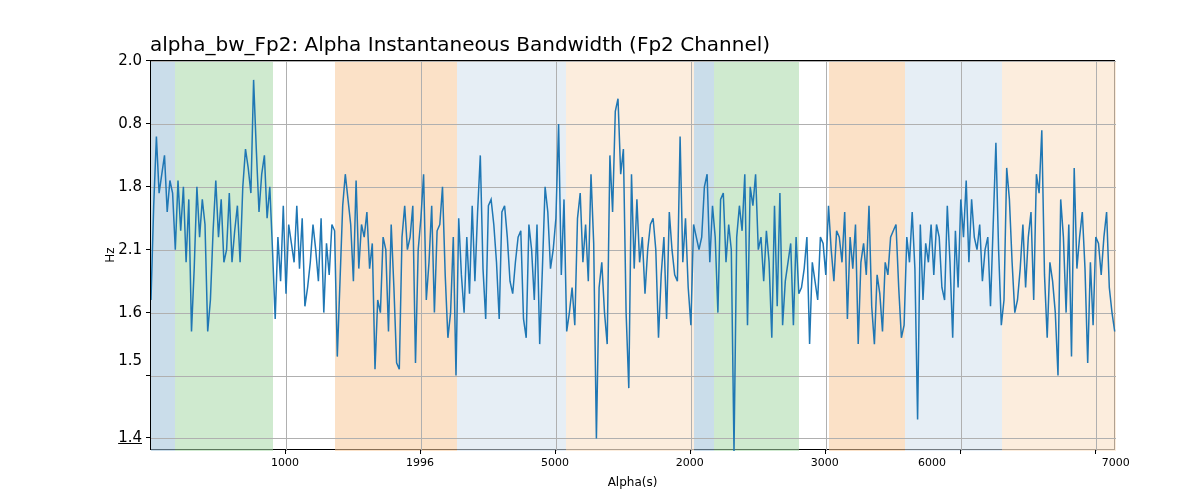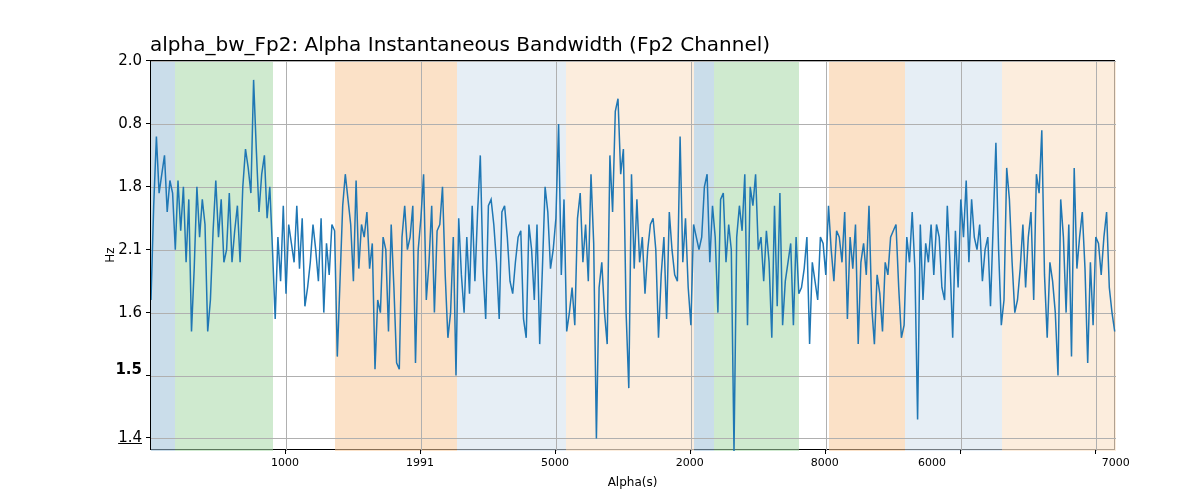--- a/index.html
+++ b/index.html
@@ -155,37 +155,37 @@
 </div>
 
 <div class="xlabel">Alpha(s)</div>
 <div class="ylabel">
     <span>Hz</span>
   </div>
 
 <div id="xticks">
     <div class="xtick" style="left: 284.965px;">1000</div>
     <div class="tick-mark-x" style="left: 284.965px;"></div>
-    <div class="xtick" style="left: 419.93px;">1991</div>
+    <div class="xtick" style="left: 419.93px;">1996</div>
     <div class="tick-mark-x" style="left: 419.93px;"></div>
     <div class="xtick" style="left: 554.895px;">5000</div>
     <div class="tick-mark-x" style="left: 554.895px;"></div>
     <div class="xtick" style="left: 689.86px;">2000</div>
     <div class="tick-mark-x" style="left: 689.86px;"></div>
-    <div class="xtick" style="left: 824.825px;">8000</div>
+    <div class="xtick" style="left: 824.825px;">3000</div>
     <div class="tick-mark-x" style="left: 824.825px;"></div>
     <div class="xtick" style="left: 932px;">6000</div>
     <div class="tick-mark-x" style="left: 959.79px;"></div>
     <div class="xtick" style="left: 1094.76px; margin-left: 21px;">7000</div>
     <div class="tick-mark-x" style="left: 1094.76px;"></div>
   </div>
 <div id="yticks">
     <div class="ytick" style="top: 437.419px; text-decoration: underline;">1.4</div>
     <div class="tick-mark-y" style="top: 437.419px;"></div>
-    <div class="ytick" style="top: 369px; font-weight: bold;">1.5</div>
+    <div class="ytick" style="top: 360px;">1.5</div>
     <div class="tick-mark-y" style="top: 374.516px;"></div>
     <div class="ytick" style="top: 311.613px;">1.6</div>
     <div class="tick-mark-y" style="top: 311.613px;"></div>
     <div class="ytick" style="top: 248.71px;">2.1</div>
     <div class="tick-mark-y" style="top: 248.71px;"></div>
     <div class="ytick" style="top: 185.806px;">1.8</div>
     <div class="tick-mark-y" style="top: 185.806px;"></div>
     <div class="ytick" style="top: 122.903px;">0.8</div>
     <div class="tick-mark-y" style="top: 122.903px;"></div>
     <div class="ytick" style="top: 60px;">2.0</div>

